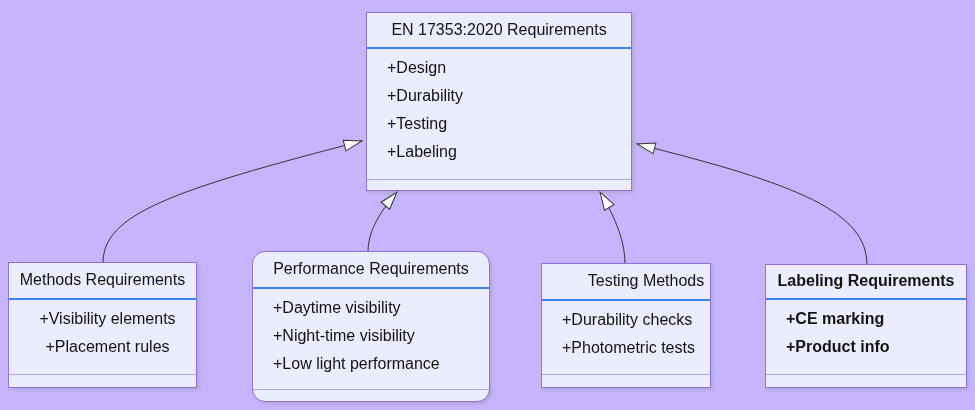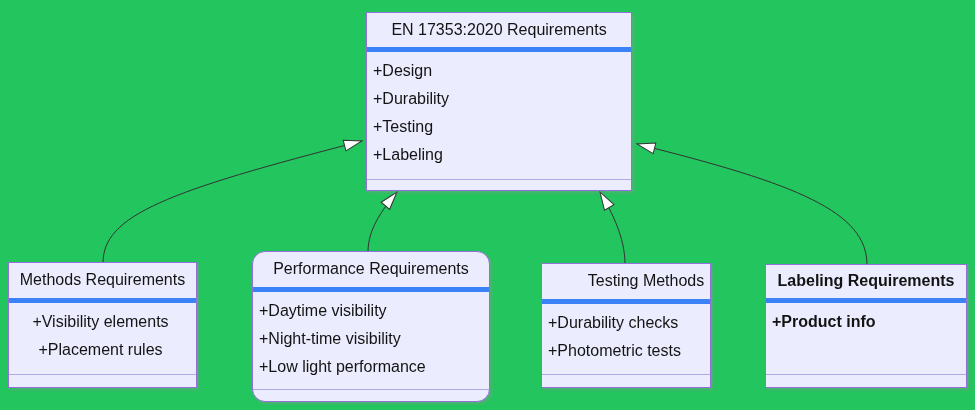--- a/index.html
+++ b/index.html
@@ -3,21 +3,21 @@
 <meta charset="utf-8">
 <style>
   * { margin: 0; padding: 0; box-sizing: border-box; }
   html, body { background: #ffffff; }
   body { font-family: "Liberation Sans", "DejaVu Sans", sans-serif; }
 
   .canvas {
     position: relative;
     width: 975px;
     height: 410px;
-    background: #22c55e;
+    background: #c4b5fd;
     overflow: hidden;
   }
 
   .arrows {
     position: absolute;
     left: 0; top: 0;
     z-index: 1;
   }
   .arrows path.rel {
     fill: none;
@@ -33,22 +33,22 @@
     color: #131313;
     font-size: 16px;
     box-shadow: 2px 2px 3px rgba(150,150,150,0.4);
   }
   .class-title {
     text-align: center;
     white-space: nowrap;
     overflow: hidden;
   }
   .class-attrs {
-    border-top: 5px solid #3b82f6;
-    padding: 5px 10px 0 6px;
+    border-top: 2px solid #3b82f6;
+    padding: 5px 10px 0 20px;
   }
   .attr {
     line-height: 28px;
     white-space: nowrap;
     overflow: hidden;
   }
   .class-methods {
     border-top: 1px solid #b3a9e3;
   }
 </style>
@@ -104,18 +104,19 @@
     <div class="class-attrs" style="height:75px;">
       <div class="attr">+Durability checks</div>
       <div class="attr">+Photometric tests</div>
     </div>
     <div class="class-methods" style="height:13px;"></div>
   </div>
 
   <div class="class-box" style="left:765px; top:264px; width:202px;font-weight:bold;">
     <div class="class-title" style="height:33px; line-height:32px;">Labeling Requirements</div>
     <div class="class-attrs" style="height:76px;">
+      <div class="attr">+CE marking</div>
       <div class="attr">+Product info</div>
     </div>
     <div class="class-methods" style="height:13px;"></div>
   </div>
 
 </div>
 
 </body></html>

